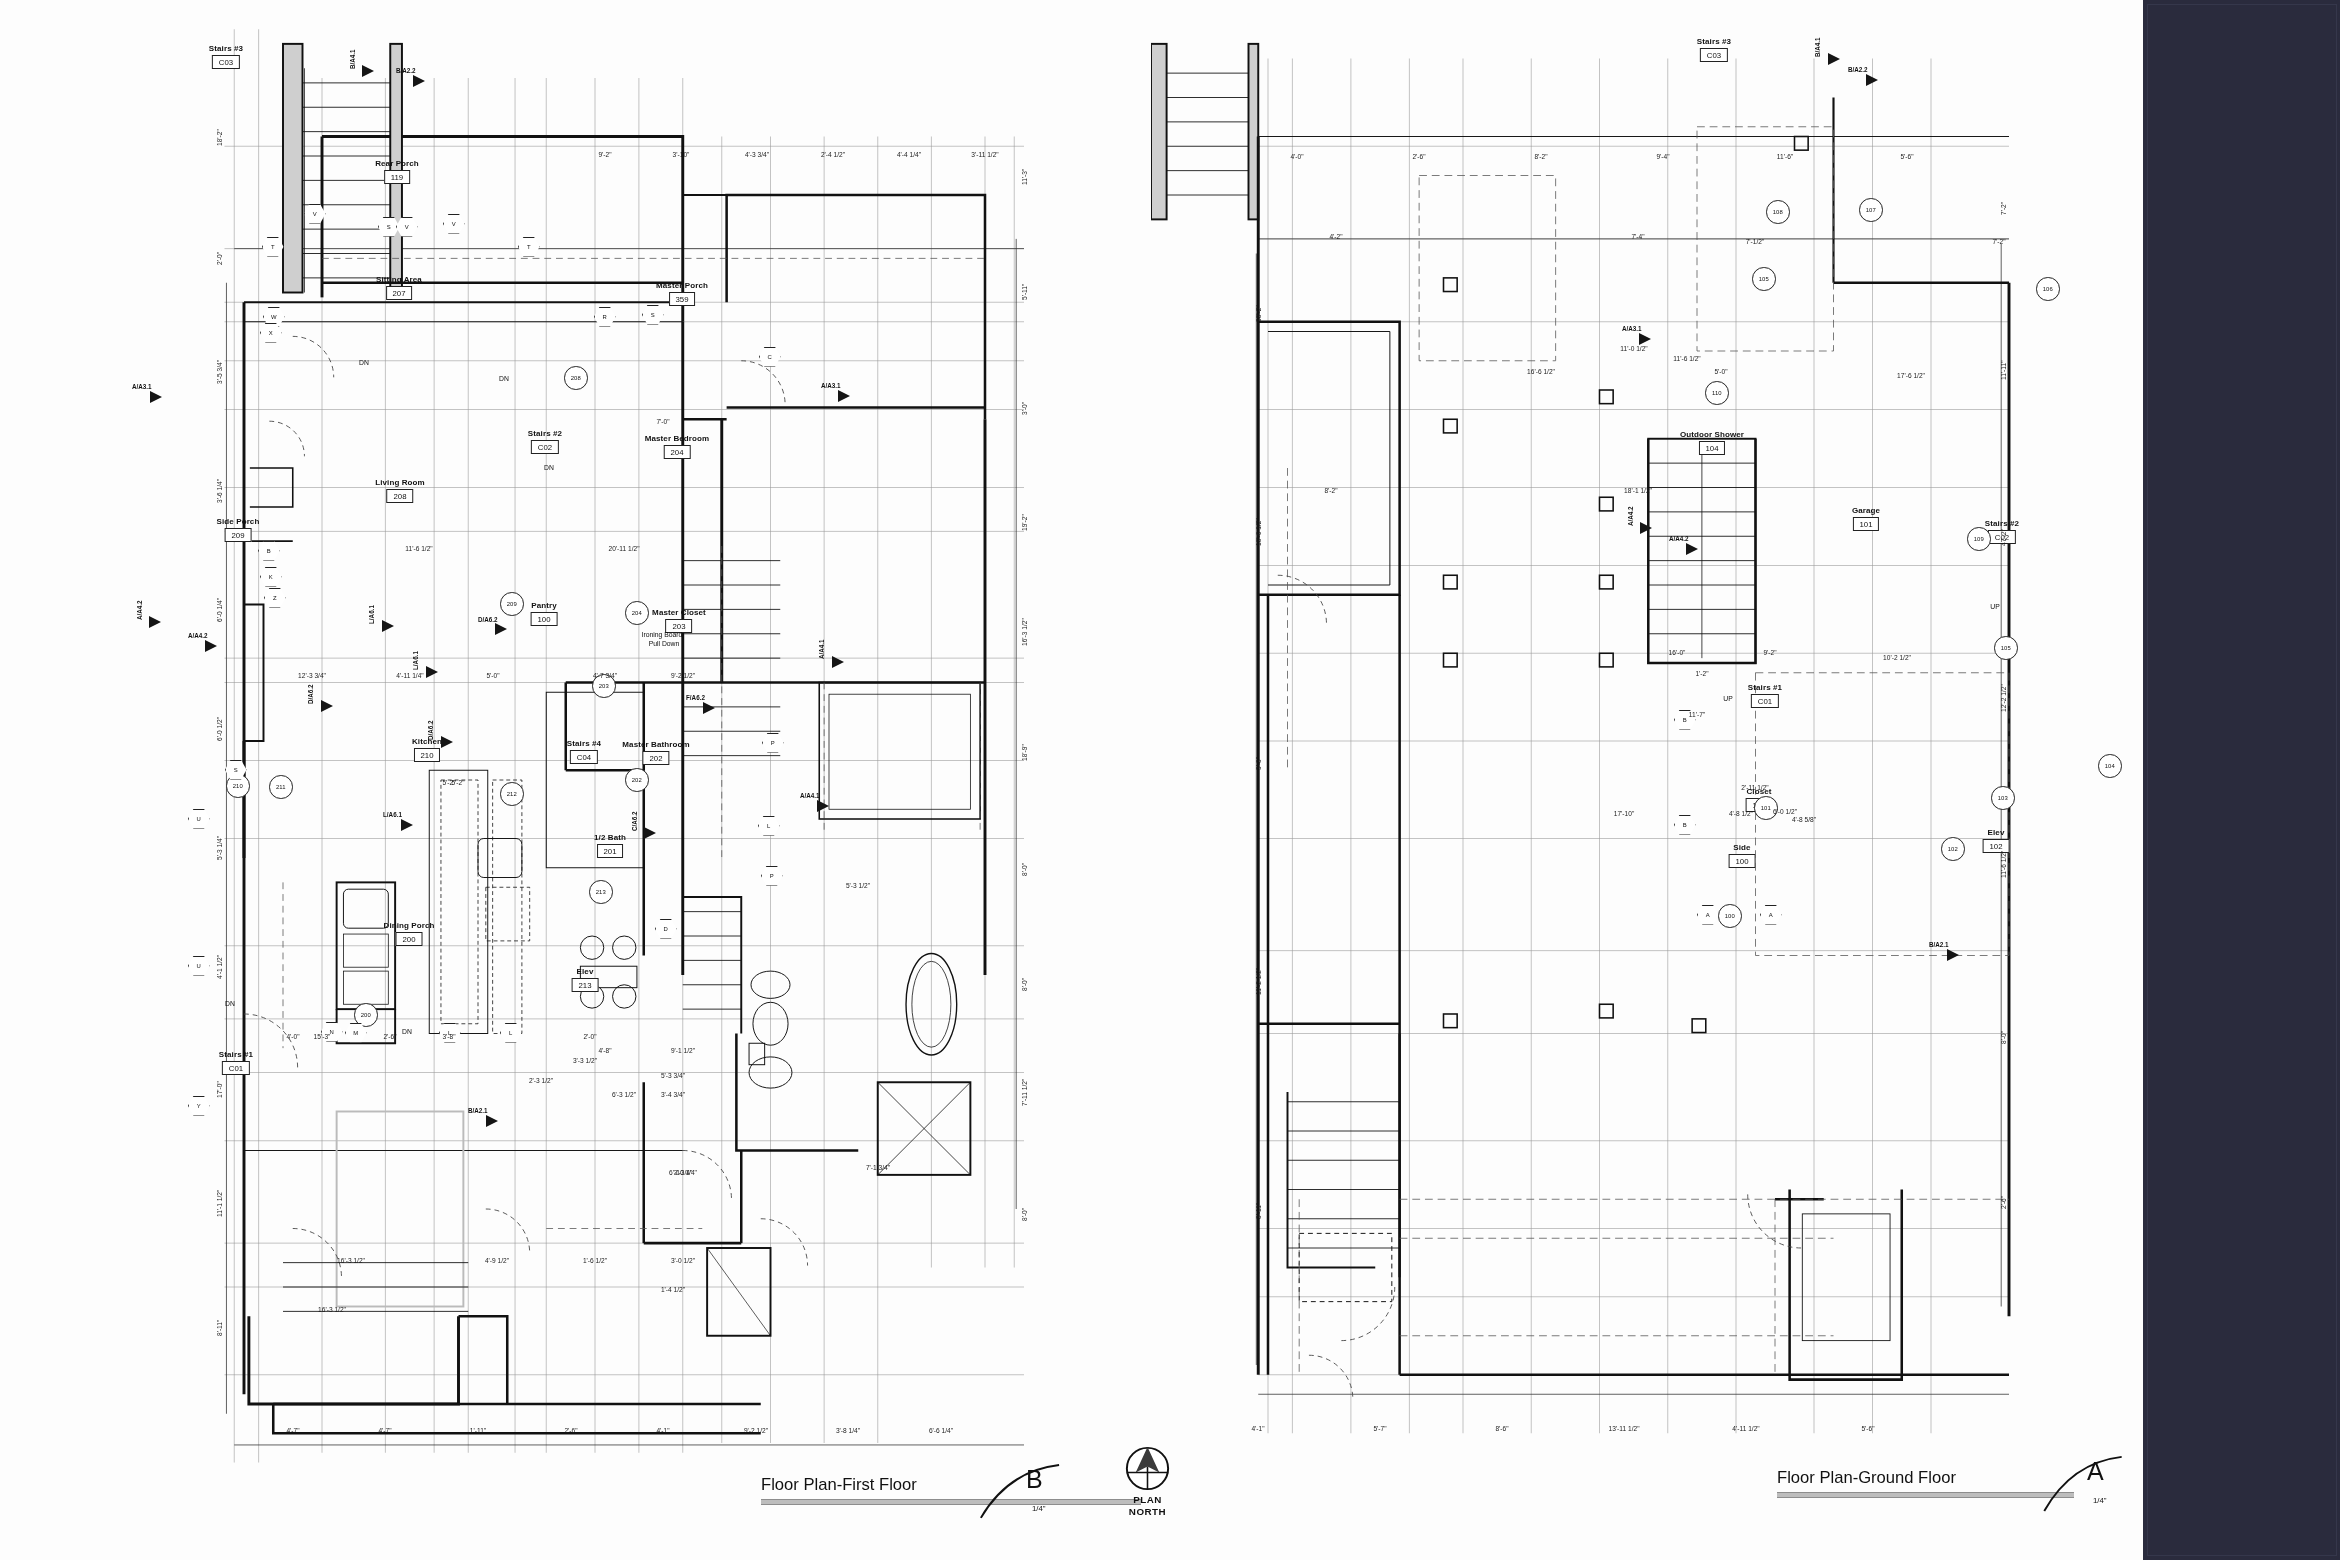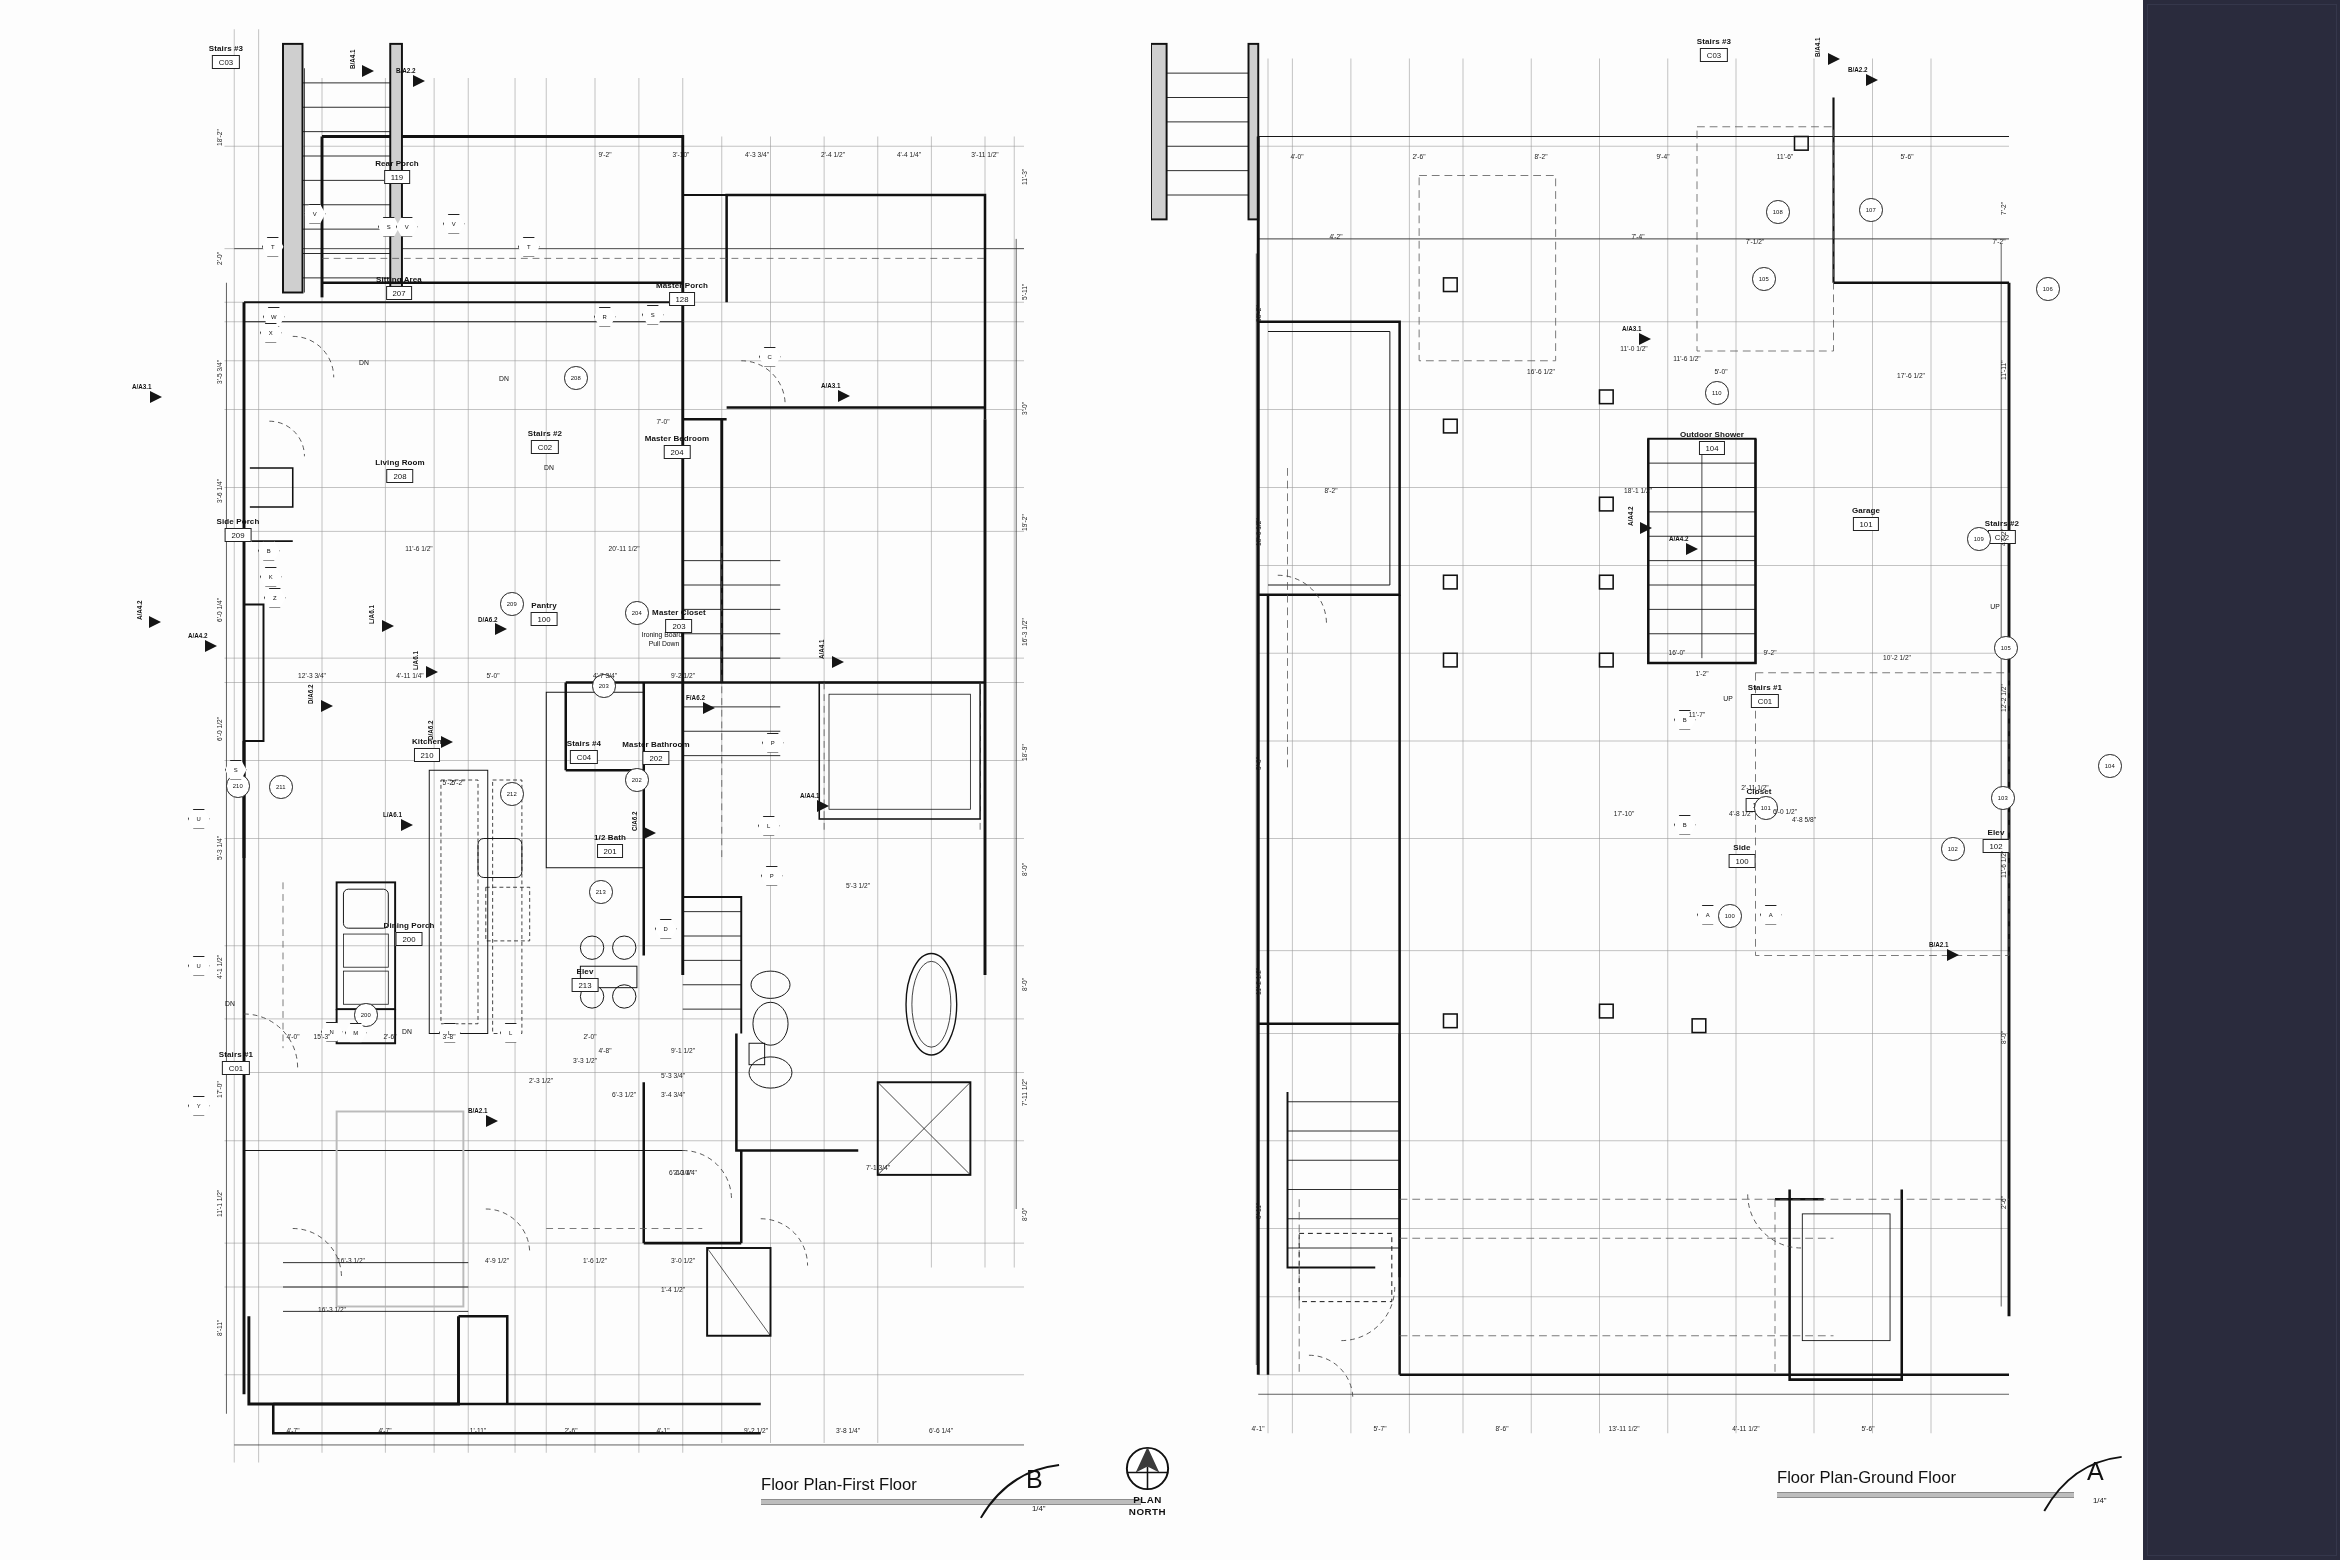--- a/index.html
+++ b/index.html
@@ -392,27 +392,27 @@
       <div class="rmblock" style="left: 397px; top: 159px; transform: translateX(-50%);">
         <div class="rmname">Rear Porch</div>
         <div class="rmnum">119</div>
       </div>
       <div class="rmblock" style="left: 399px; top: 275px; transform: translateX(-50%);">
         <div class="rmname">Sitting Area</div>
         <div class="rmnum">207</div>
       </div>
       <div class="rmblock" style="left: 682px; top: 281px; transform: translateX(-50%);">
         <div class="rmname">Master Porch</div>
-        <div class="rmnum">128</div>
+        <div class="rmnum">359</div>
       </div>
       <div class="rmblock" style="left: 677px; top: 434px; transform: translateX(-50%);">
         <div class="rmname">Master Bedroom</div>
         <div class="rmnum">204</div>
       </div>
-      <div class="rmblock" style="left: 400px; top: 458px; transform: translateX(-50%);">
+      <div class="rmblock" style="left: 400px; top: 478px; transform: translateX(-50%);">
         <div class="rmname">Living Room</div>
         <div class="rmnum">208</div>
       </div>
       <div class="rmblock" style="left: 545px; top: 429px; transform: translateX(-50%);">
         <div class="rmname">Stairs #2</div>
         <div class="rmnum">C02</div>
       </div>
       <div class="rmblock" style="left: 238px; top: 517px; transform: translateX(-50%);">
         <div class="rmname">Side Porch</div>
         <div class="rmnum">209</div>

